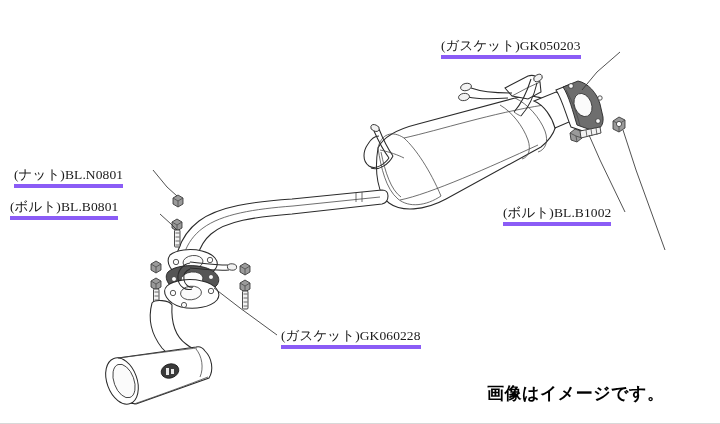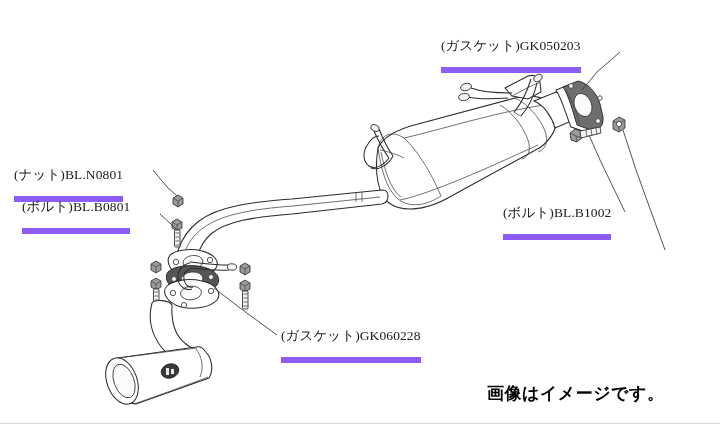--- a/index.html
+++ b/index.html
@@ -25,22 +25,22 @@
     width: 720px;
     height: 424px;
   }
   .label {
     position: absolute;
     white-space: nowrap;
     font-family: "Liberation Serif", serif;
     font-size: 13.5px;
     color: #1a1a1a;
     letter-spacing: 0.1px;
-    border-bottom: 6px solid #8b5cf6;
-    padding-bottom: 13px;
+    border-bottom: 4px solid #8b5cf6;
+    padding-bottom: 1px;
     line-height: 1.15;
   }
   .note {
     position: absolute;
     white-space: nowrap;
     font-family: Liberation Serif, serif;
     font-weight: bold;
     font-size: 17px;
     color: #000000;
     letter-spacing: 0.5px;
@@ -373,21 +373,21 @@
 
       <path class="lnL" d="M 277 335 L 240 308 L 214 288"></path>
     </g>
 
   </svg>
 
   <div class="label" style="left:441px; top:38px;">(ガスケット)GK050203</div>
 
   <div class="label" style="left:14px; top:167px;">(ナット)BL.N0801</div>
 
-  <div class="label" style="left:22px; top:199px;">(ボルト)BL.B0801</div>
+  <div class="label" style="left:10px; top:199px;">(ボルト)BL.B0801</div>
 
   <div class="label" style="left:503px; top:205px;">(ボルト)BL.B1002</div>
 
 
   <div class="label" style="left:281px; top:328px;text-align:right;">(ガスケット)GK060228</div>
 
   <div class="note" style="left:487px; top:382px;">画像はイメージです。</div>
 
   <div class="bottom-rule"></div>
 

